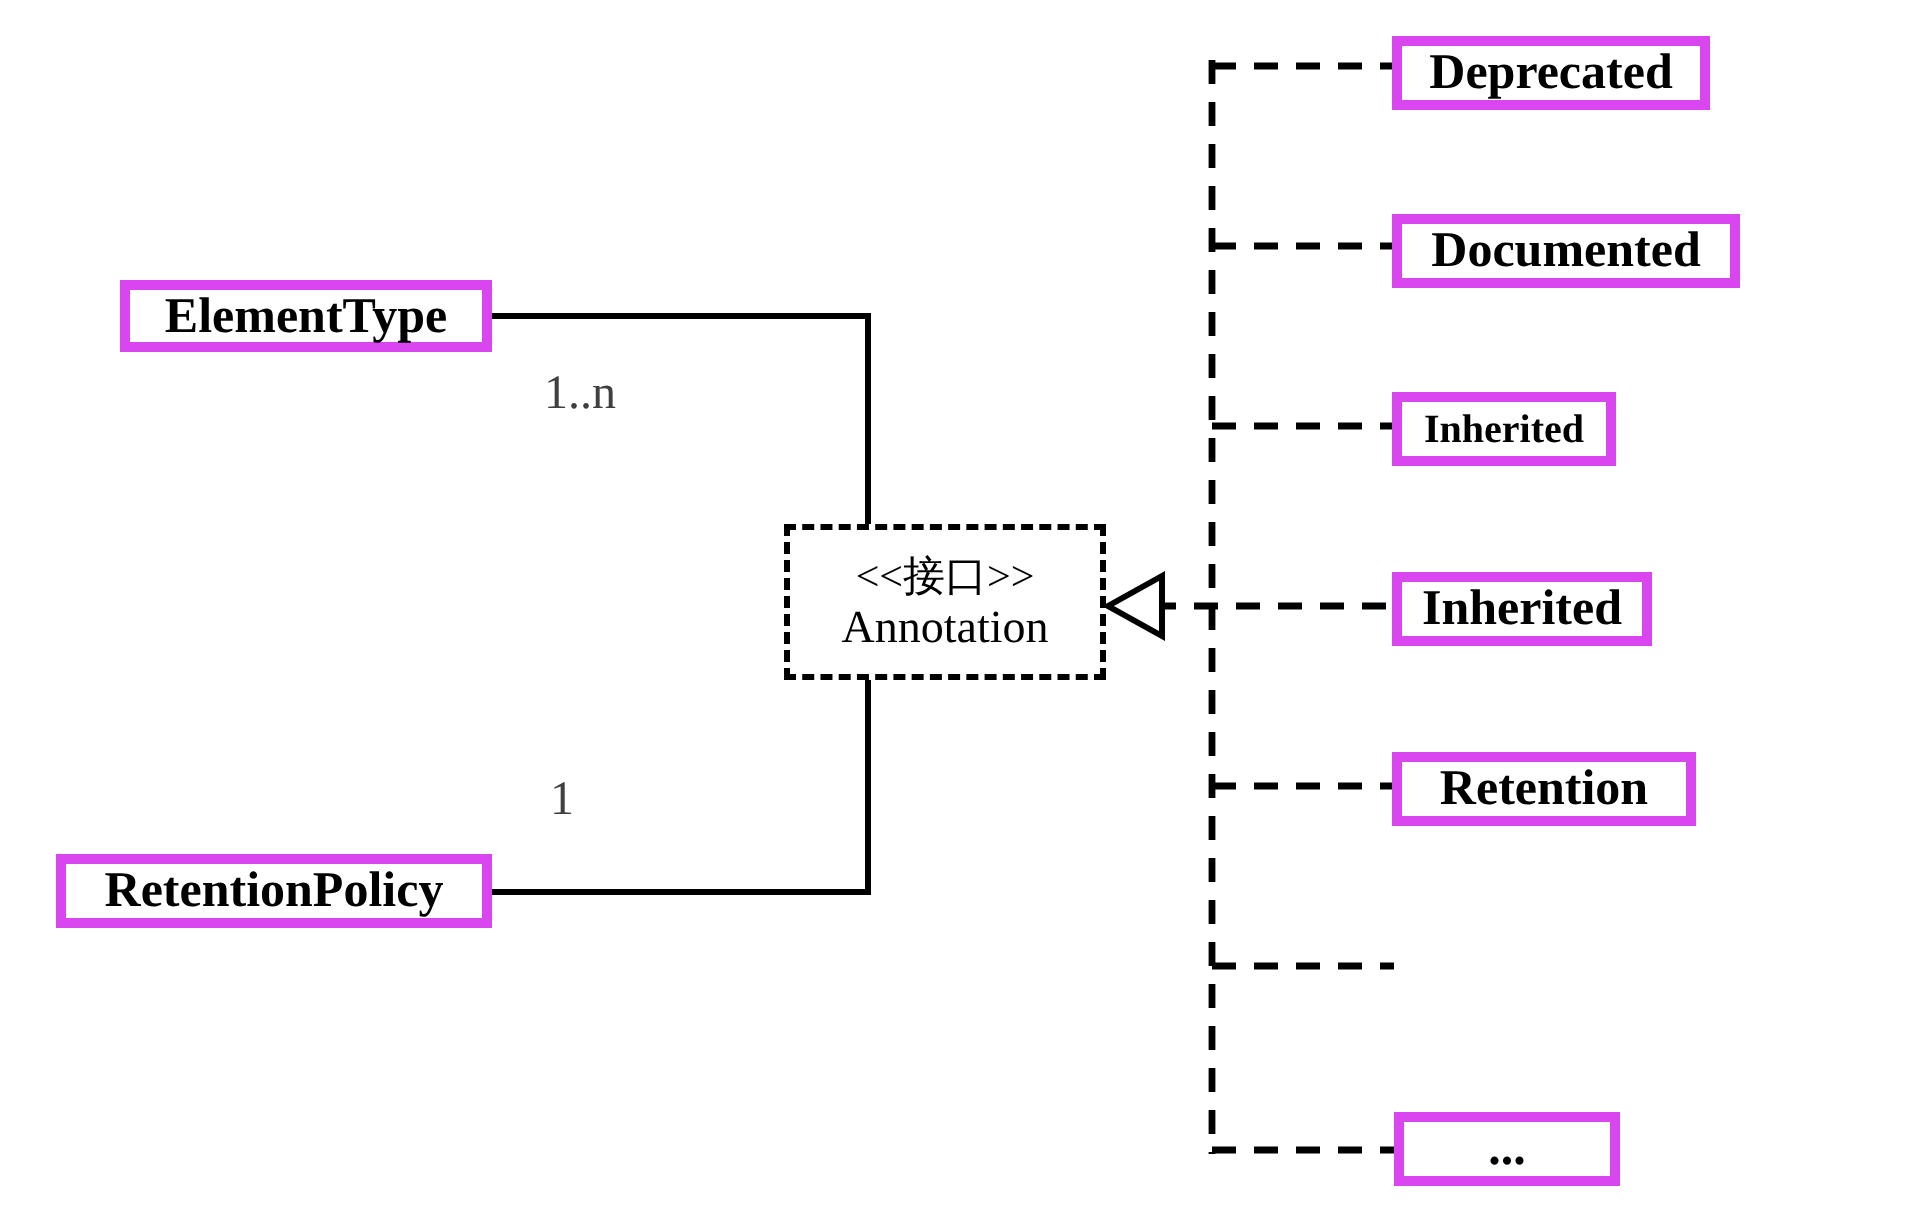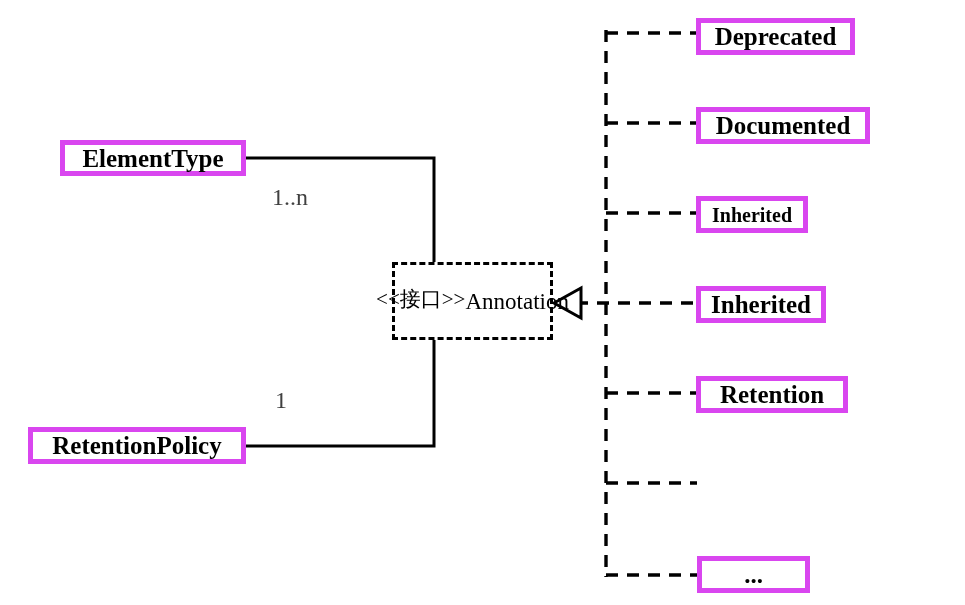--- a/index.html
+++ b/index.html
@@ -41,20 +41,21 @@
     z-index: 3;
   }
   .node-label {
     display: block;
     padding: 0 6px;
   }
 
   
   .node.iface {
     border: 3px dashed #000000;
+    flex-direction: column;
     justify-content: center;
     align-items: center;
   }
   .iface-stereotype {
     font-weight: normal;
     font-size: 21px;
     line-height: 1;
     padding-bottom: 3px;
   }
   .iface-name {

